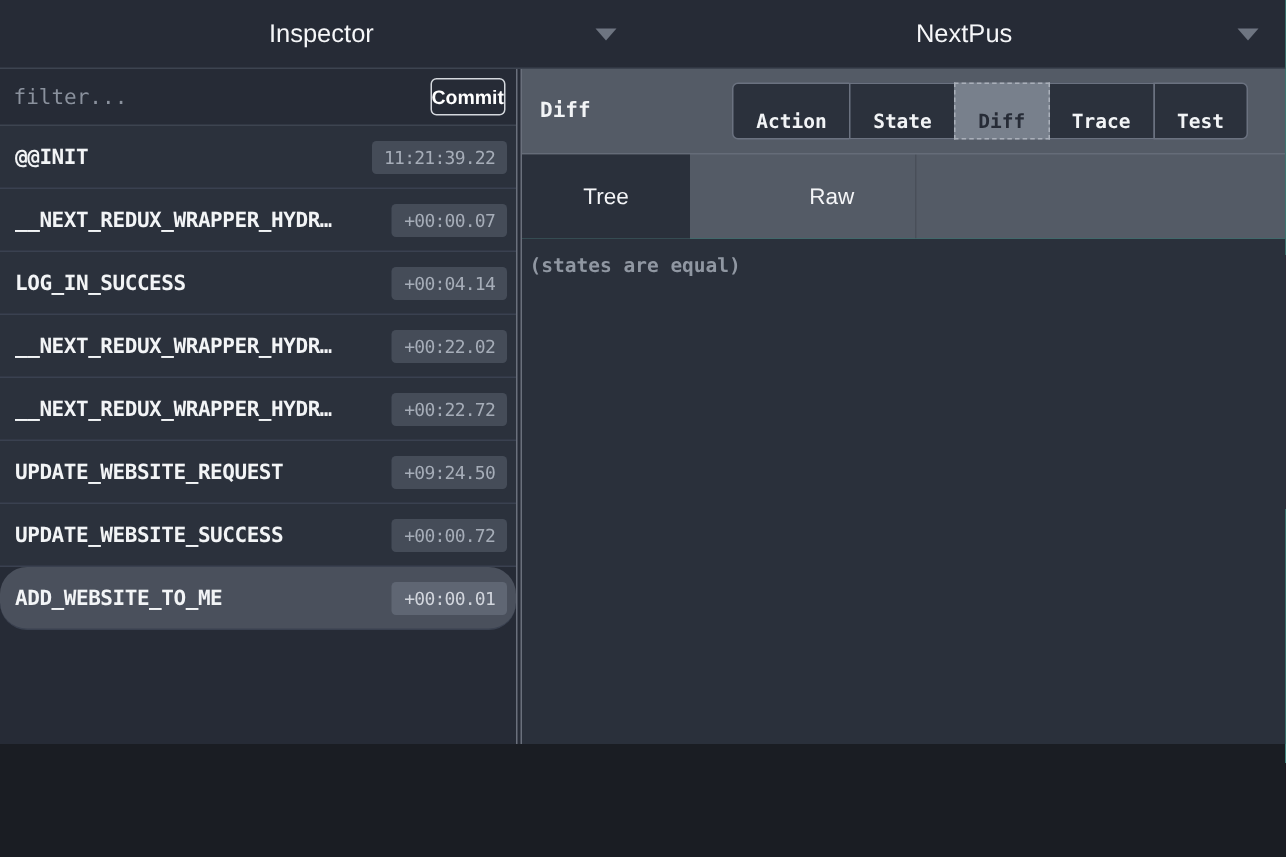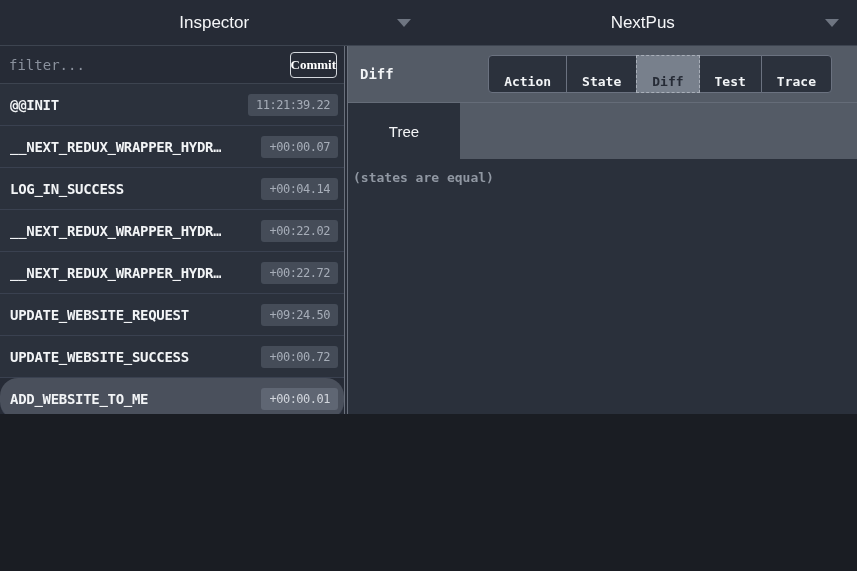--- a/index.html
+++ b/index.html
@@ -1,19 +1,19 @@
 <!DOCTYPE html>
 <html><head>
 <meta charset="utf-8">
 <style>
   * { margin: 0; padding: 0; box-sizing: border-box; }
   html, body { background: #1a1d23; }
   .app {
     position: relative;
-    width: 857px; height: 414px;
+    width: 857px; height: 496px;
     overflow: hidden;
     background: #5eead4;
     font-family: "Liberation Sans", sans-serif;
     user-select: none;
   }
 
   
   .topbar {
     display: flex;
     height: 46px;
@@ -66,21 +66,21 @@
     color: #c3c8d1;
     font-family: "DejaVu Sans Mono", monospace;
     font-size: 14px;
   }
   .filter-input::placeholder { color: #8a919d; opacity: 1; }
   .commit-btn {
     background: transparent;
     border: 1px solid #d4d8dd;
     border-radius: 4px;
     color: #ffffff;
-    font-family: Liberation Serif, serif;
+    font-family: Liberation Sans, sans-serif;
     font-size: 13px;
     font-weight: 700;
     padding: 4px 0;
     cursor: pointer;
     margin-left: 34px;
   }
   .action-list { flex: 1; overflow: hidden; }
   .action-row {
     height: 42px;
     display: flex;
@@ -275,28 +275,29 @@
     <div class="right-panel">
       <div class="rp-header">
         <span class="rp-title">Diff</span>
         <div class="tab-group">
   <button class="tab-btn">Action</button>
 
   <button class="tab-btn">State</button>
 
   <button class="tab-btn selected">Diff</button>
 
+  <button class="tab-btn">Trace</button>
+
   <button class="tab-btn">Test</button>
-
-  <button class="tab-btn">Trace</button>
 </div>
       </div>
       <div class="sub-tabs">
   <div class="sub-tab selected">Tree</div>
 
+  <div class="sub-tab">Raw</div>
 </div>
       <div class="rp-content">
         <span class="equal-msg">(states are equal)</span>
       </div>
     </div>
 
   </div>
 
   <div class="bottom-strip"></div>
 </div>

